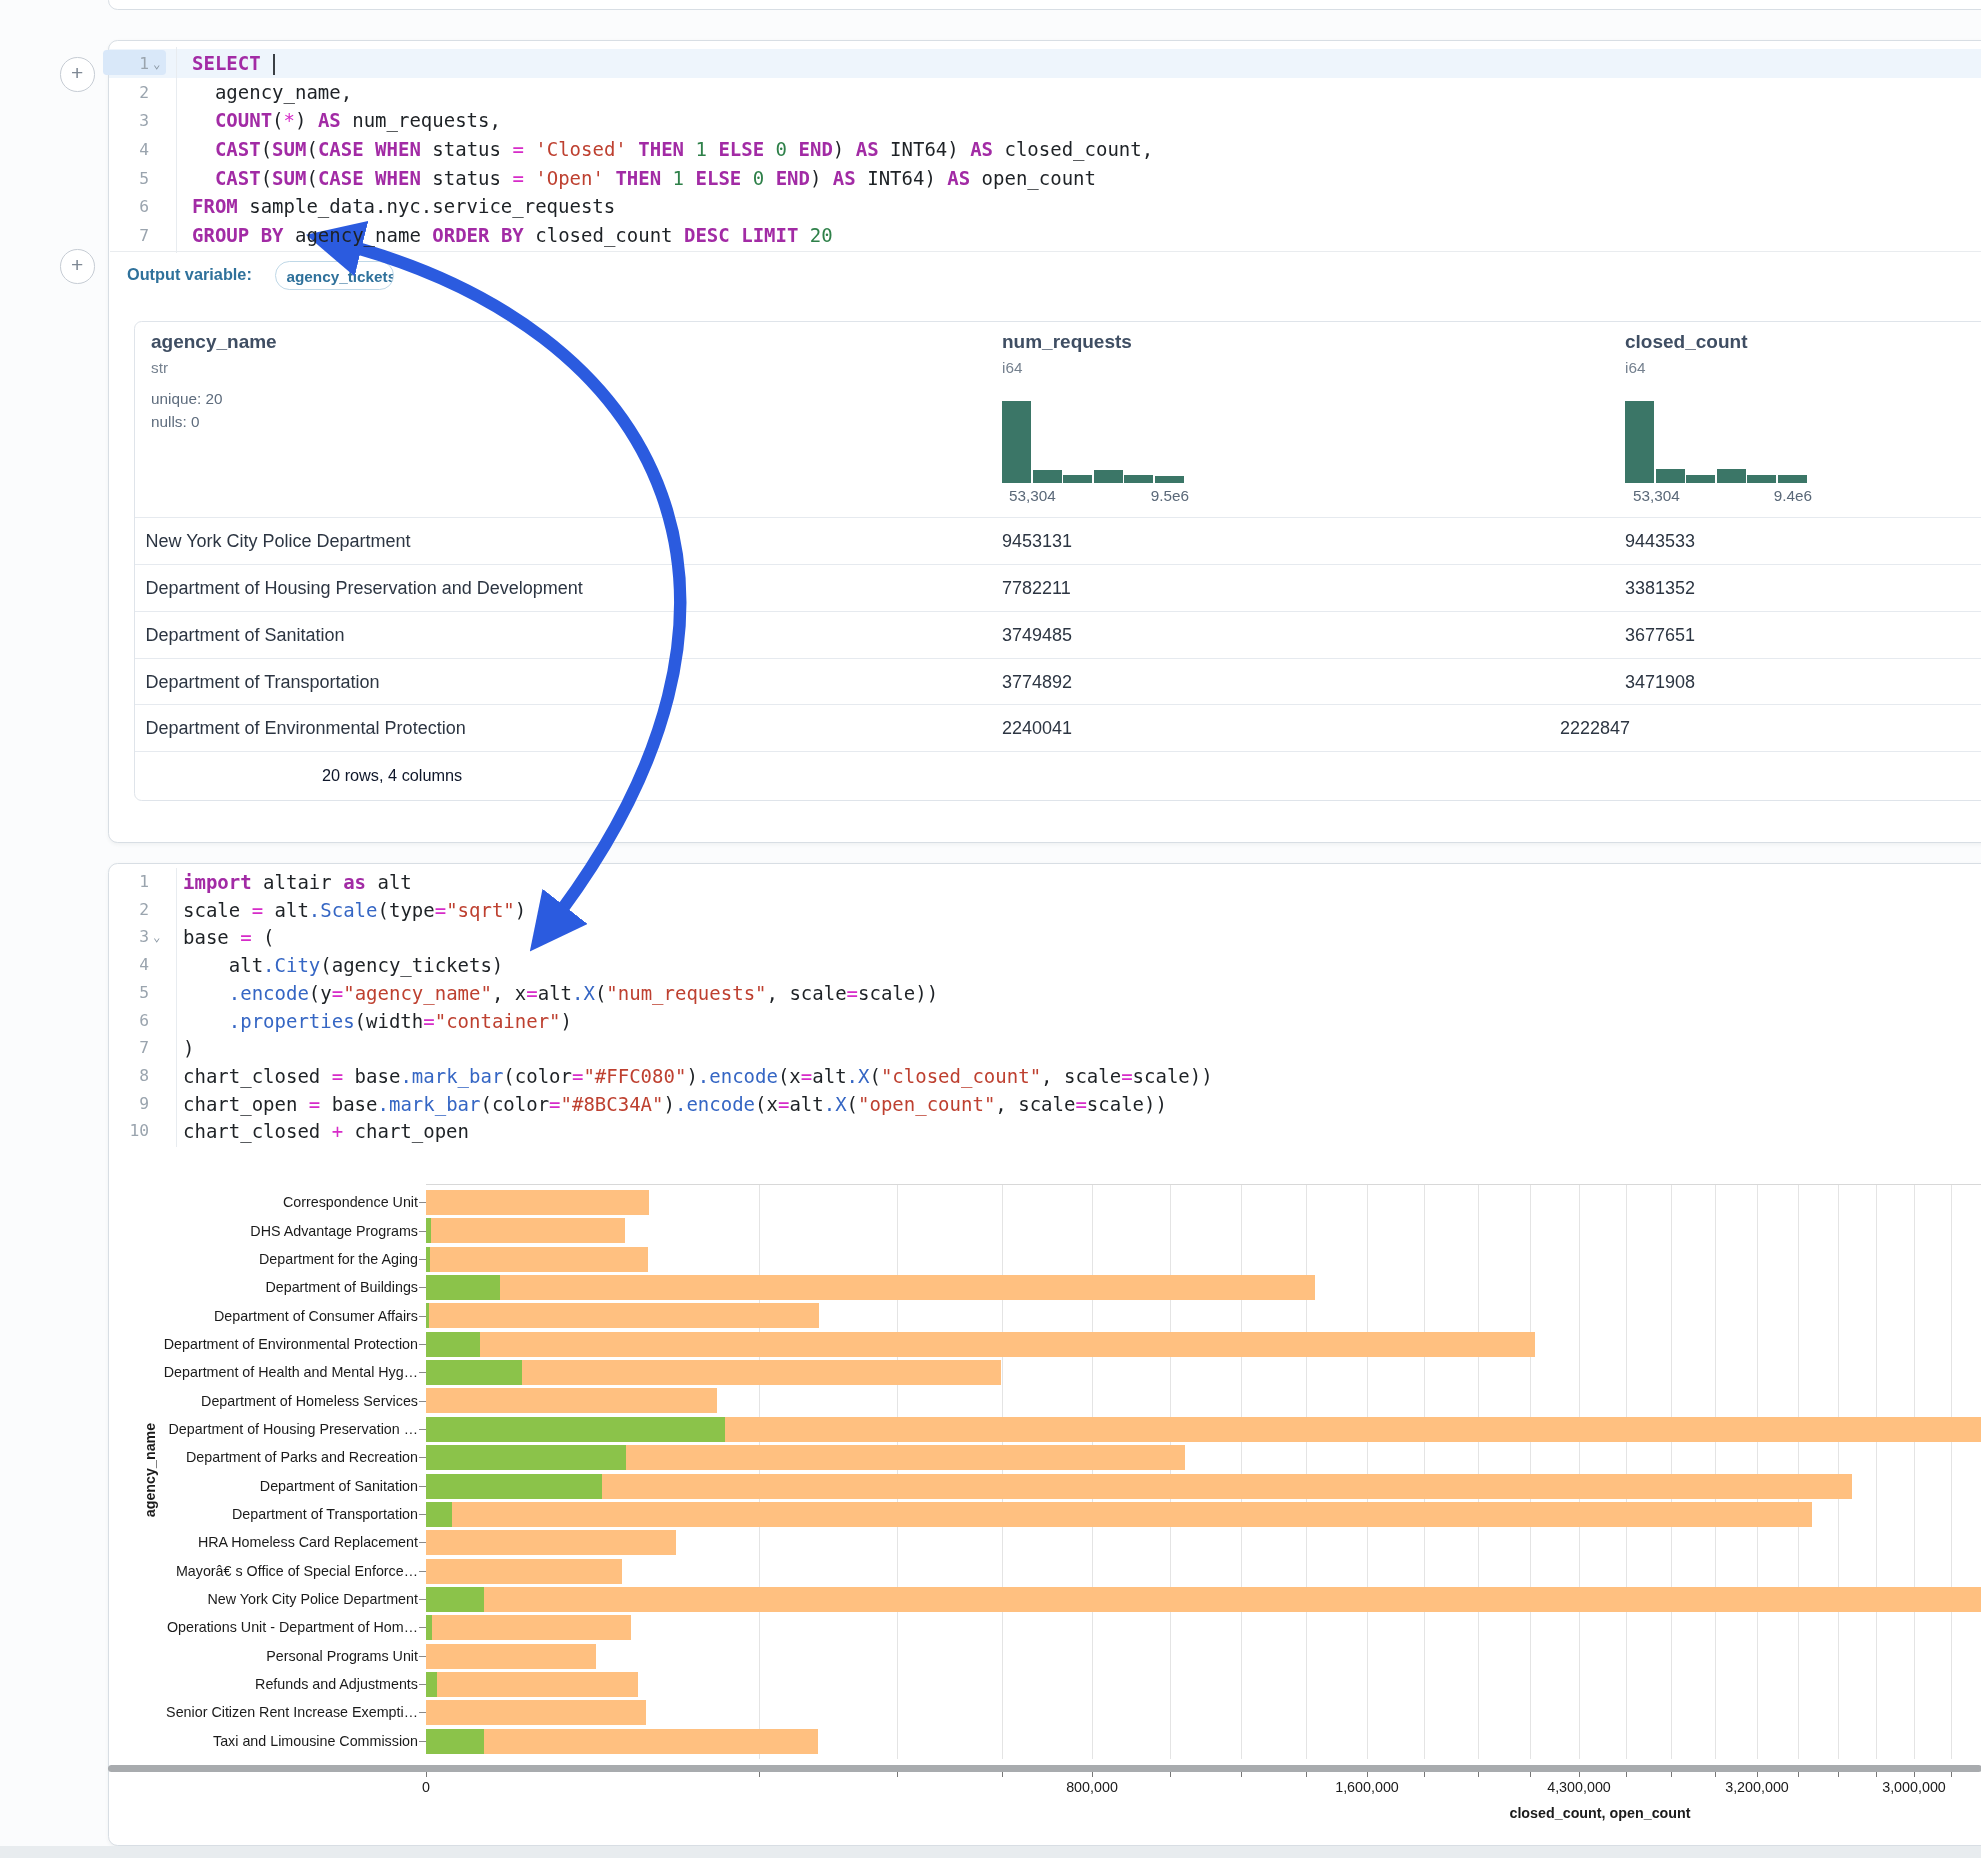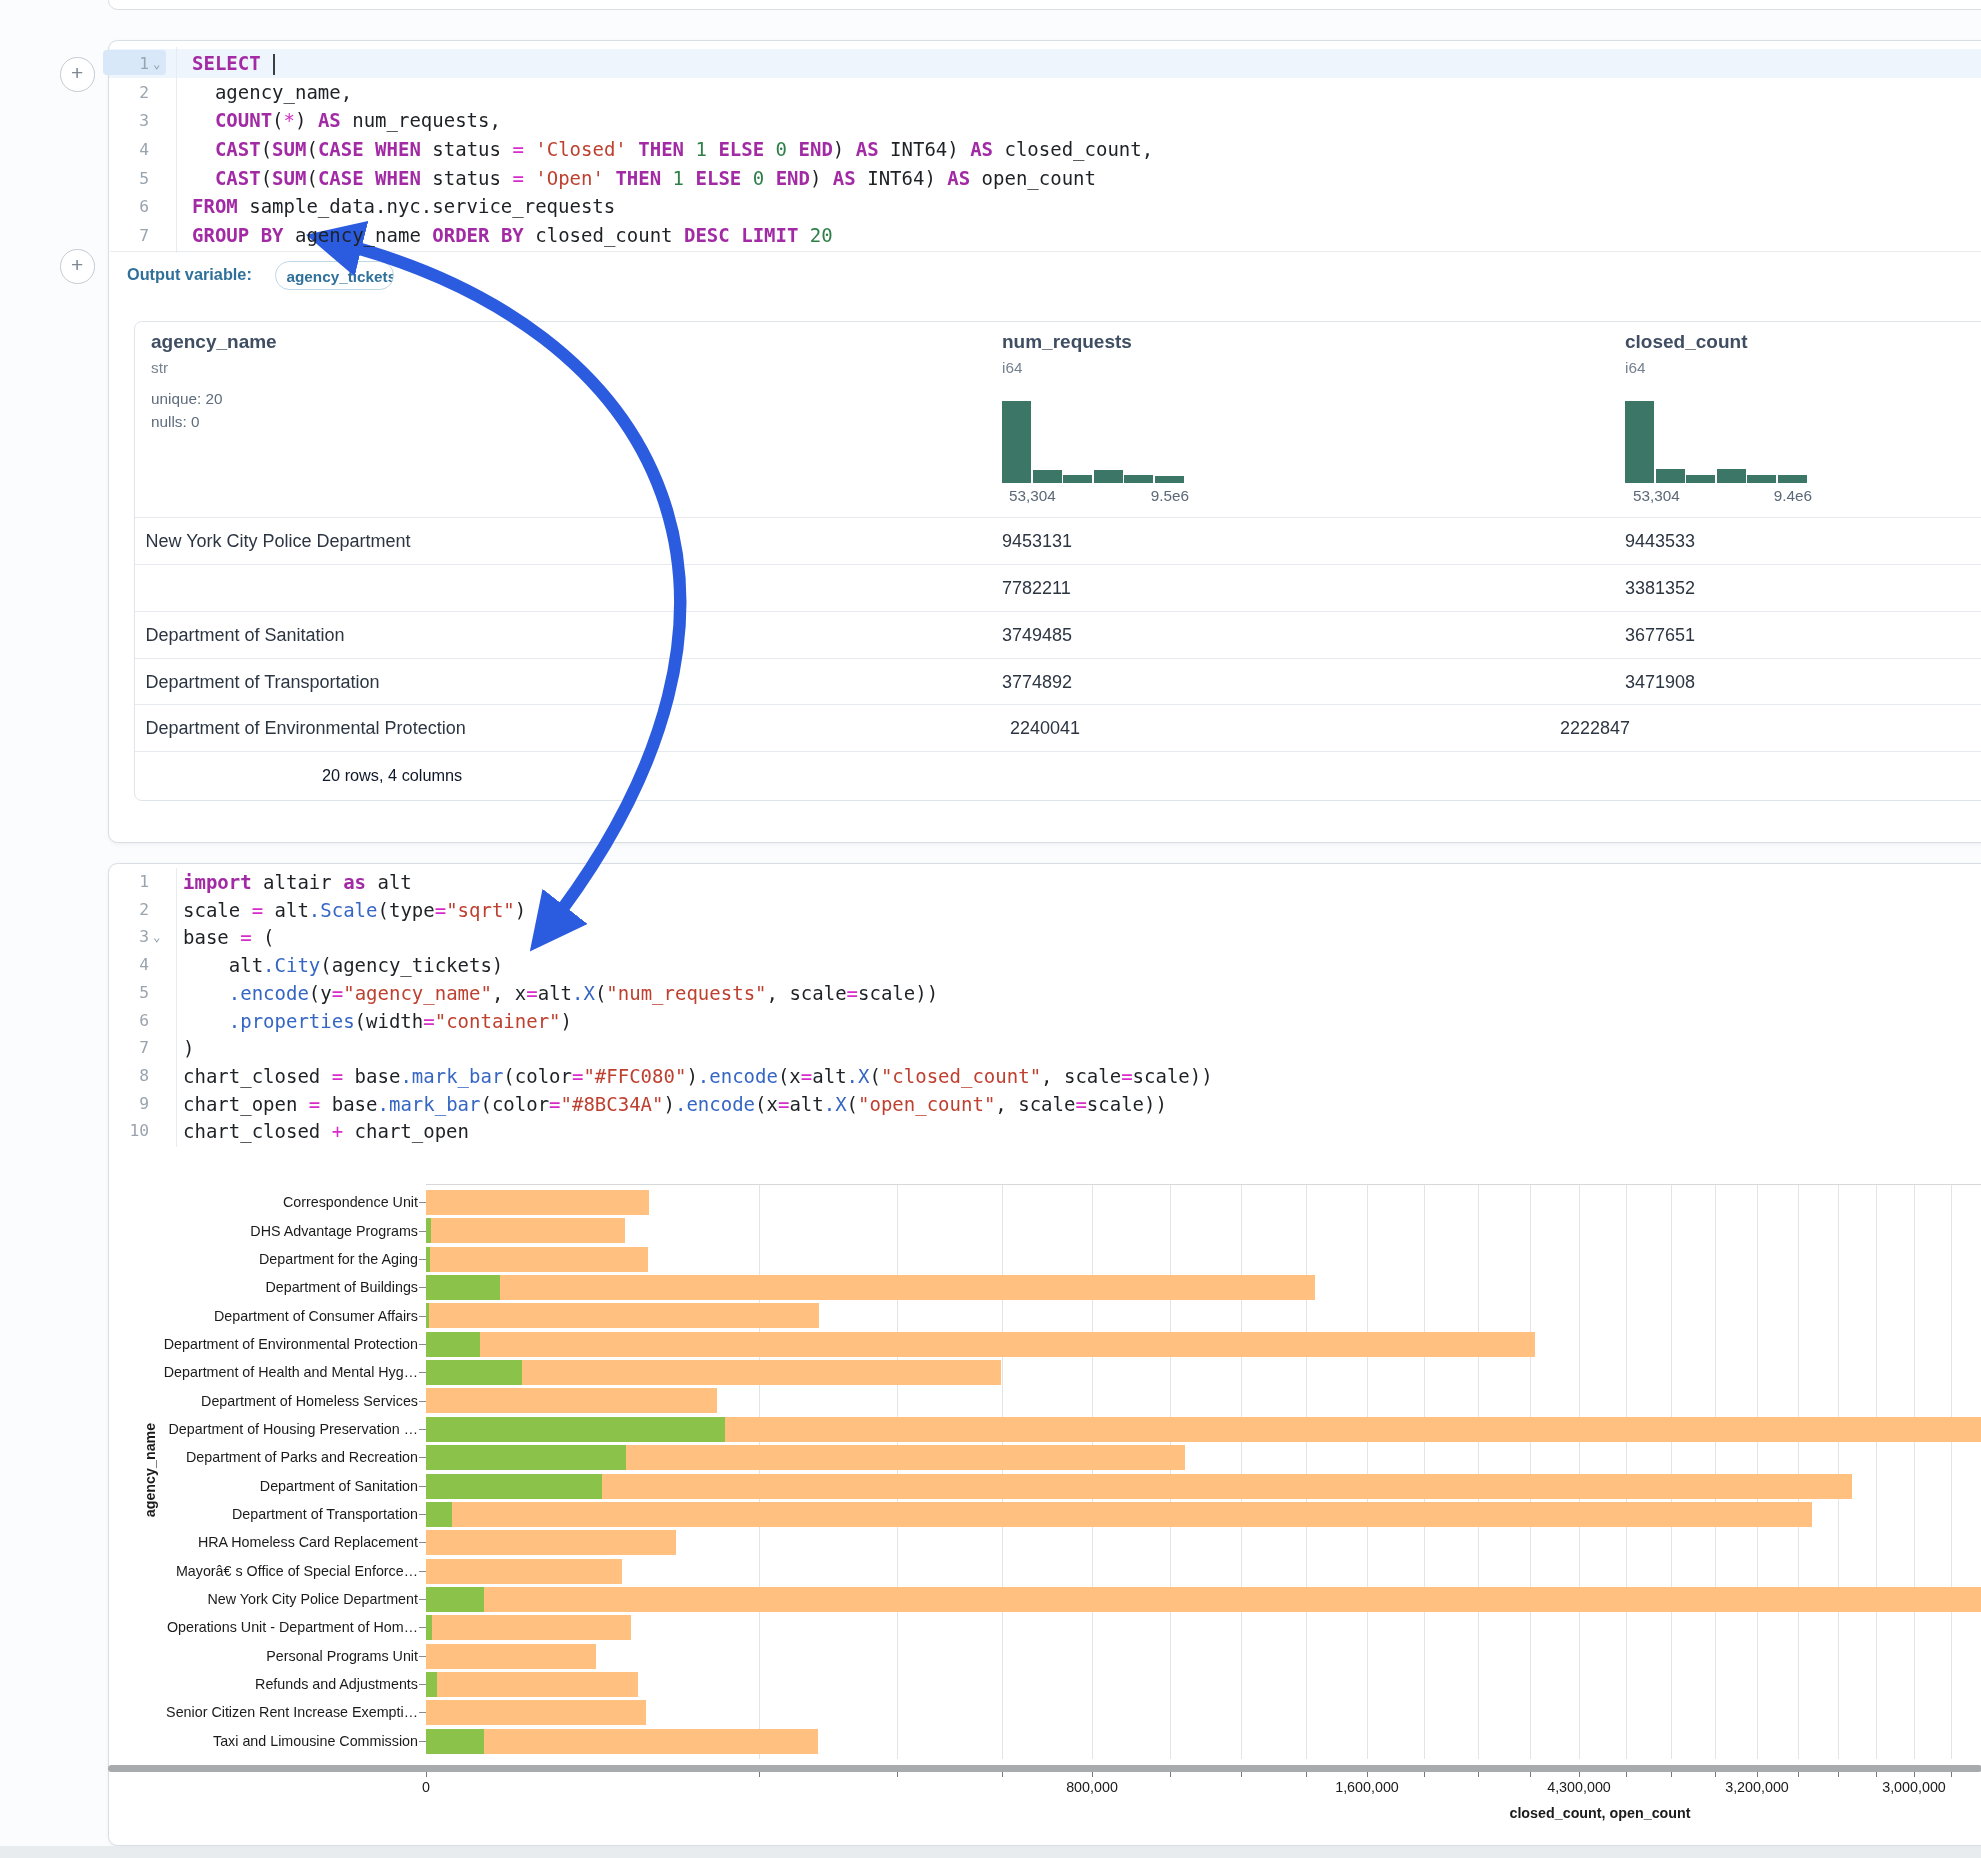--- a/index.html
+++ b/index.html
@@ -112,36 +112,37 @@
   <div class="hist-lbl" style="left:1633px;">53,304</div>
   <div class="hist-lbl" style="left:1730px;width:82px;text-align:right;">9.4e6</div>
 
   <div id="table-rows">
       <div class="trow" style="top: 517px;">
         <div class="c" style="left: 10.5px;">New York City Police Department</div>
         <div class="c" style="left: 867px;">9453131</div>
         <div class="c" style="left: 1490px;">9443533</div>
       </div>
       <div class="trow" style="top: 564px;">
+        <div class="c" style="left: 10.5px;">Department of Housing Preservation and Development</div>
         <div class="c" style="left: 867px;">7782211</div>
         <div class="c" style="left: 1490px;">3381352</div>
       </div>
       <div class="trow" style="top: 611px;">
         <div class="c" style="left: 10.5px;">Department of Sanitation</div>
         <div class="c" style="left: 867px;">3749485</div>
         <div class="c" style="left: 1490px;">3677651</div>
       </div>
       <div class="trow" style="top: 658px;">
         <div class="c" style="left: 10.5px;">Department of Transportation</div>
         <div class="c" style="left: 867px;">3774892</div>
         <div class="c" style="left: 1490px;">3471908</div>
       </div>
       <div class="trow" style="top: 704px;">
         <div class="c" style="left: 10.5px;">Department of Environmental Protection</div>
-        <div class="c" style="left: 867px; margin-left: 8px;">2240041</div>
+        <div class="c" style="left: 867px;">2240041</div>
         <div class="c" style="left: 1425px;">2222847</div>
       </div>
     </div>
 
   <div class="tfoot">
     <svg class="search-icon" viewBox="0 0 22 22">
       <circle cx="9" cy="9" r="6" fill="none" stroke="#76828E" stroke-width="2"></circle>
       <line x1="13.5" y1="13.5" x2="19" y2="19" stroke="#76828E" stroke-width="2" stroke-linecap="round"></line>
     </svg>
     <div class="tfoot-txt">20 rows, 4 columns</div>

